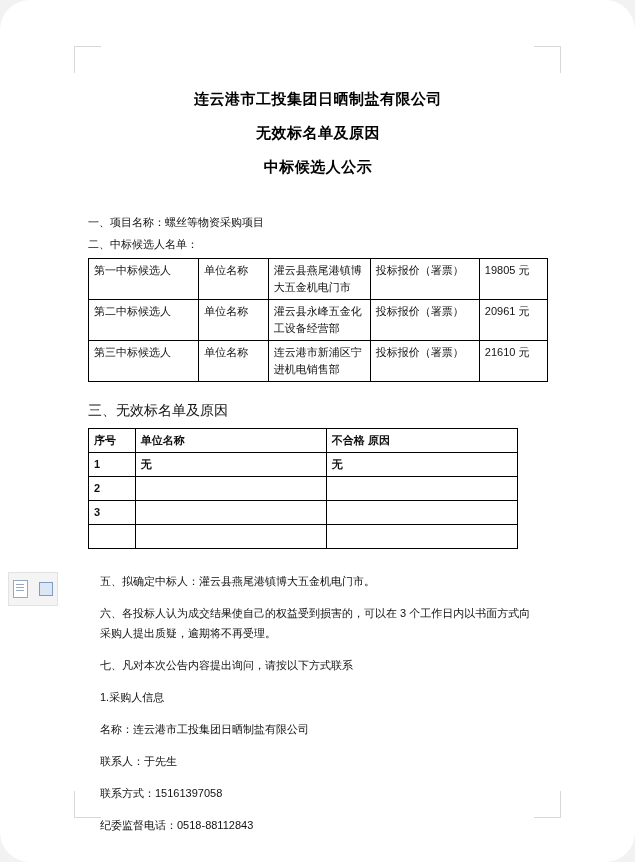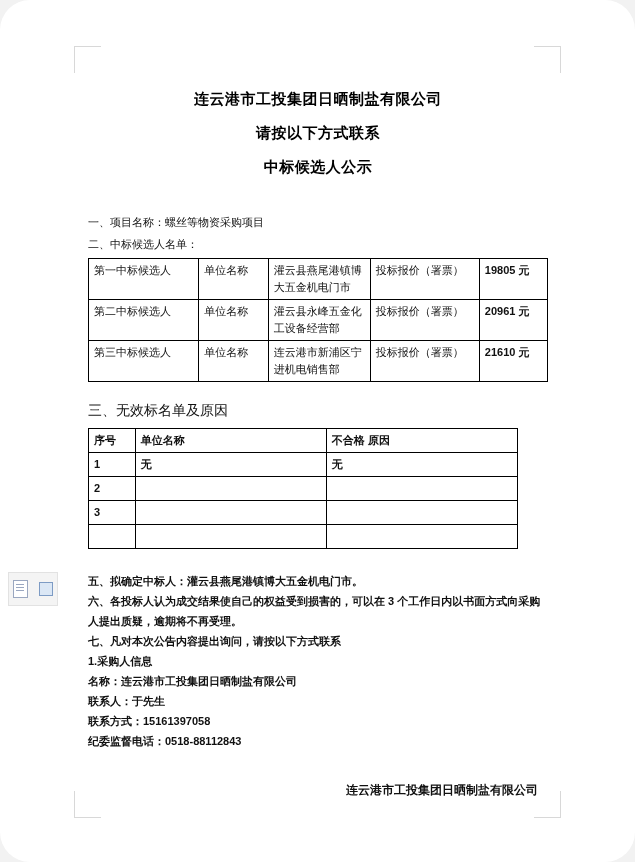--- a/index.html
+++ b/index.html
@@ -72,42 +72,42 @@
     padding: 3px 5px;
     vertical-align: top;
     line-height: 17px;
     color: #111;
   }
   
   table.cand td.c1 { width: 108px; white-space: nowrap; }
   table.cand td.c2 { width: 64px; white-space: nowrap; }
   table.cand td.c3 { width: 122px; }
   table.cand td.c4 { width: 102px; white-space: nowrap; }
-  table.cand td.c5 { width: 62px; white-space: nowrap; font-weight: bold; }
+  table.cand td.c5 { width: 62px; white-space: nowrap; }
 
   
   .invalid-wrap { margin-top: 8px; font-weight: bold; }
   table.invalid { width: 430px; }
   table.invalid td.n1 { width: 38px; }
   table.invalid td.n2 { width: 196px; }
   table.invalid td.n3 { width: 196px; }
   table.invalid tr.empty td { height: 17px; }
 
   .section-head {
     margin-top: 18px;
     margin-bottom: 2px;
     font-size: 14px;
   }
 
   .tail {
     margin-top: 22px;
     font-size: 11px;
     line-height: 20px;
   }
-  .tail p { margin: 0; font-weight: bold; }
+  .tail p { margin: 12px; }
 
   .contact-block { margin-top: 0; }
 
   .signature {
     margin-top: 28px;
     text-align: right;
     font-size: 12px;
     font-weight: bold;
     line-height: 22px;
     padding-right: 10px;
@@ -162,21 +162,21 @@
 
   <div class="side-widget">
     <span class="doc-ico"></span>
     <span class="sq-ico"></span>
   </div>
 
   <div class="content">
 
     <div class="title-block">
       <div class="title-line">连云港市工投集团日晒制盐有限公司</div>
-      <div class="title-line">请按以下方式联系</div>
+      <div class="title-line">无效标名单及原因</div>
       <div class="title-line">中标候选人公示</div>
     </div>
 
     <div class="body-block">
 
       <p class="para">一、项目名称：螺丝等物资采购项目</p>
       <p class="para">二、中标候选人名单：</p>
 
       <table class="tbl cand">
         <tbody>

